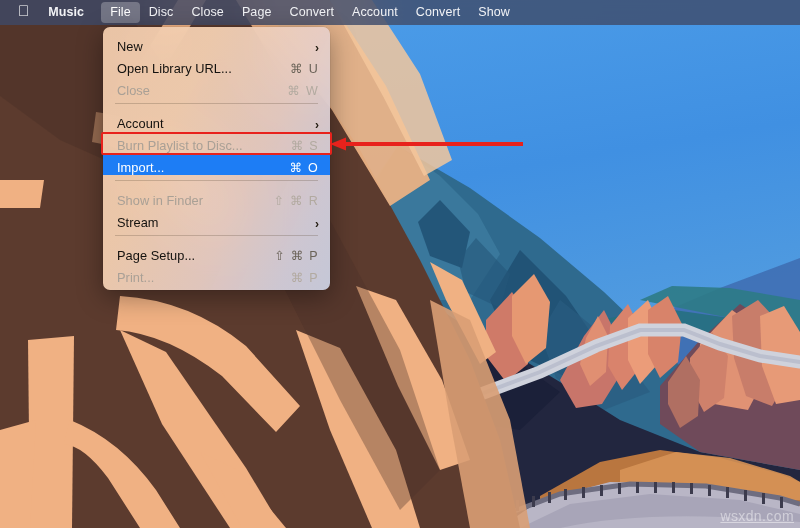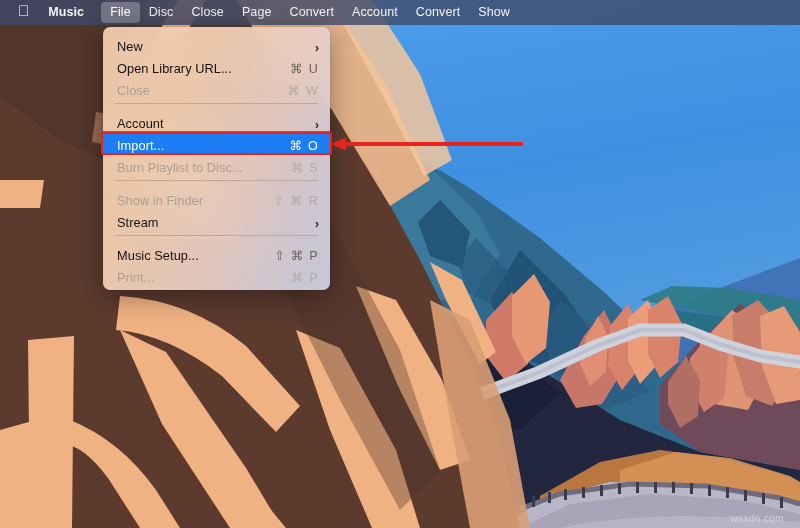--- a/index.html
+++ b/index.html
@@ -142,27 +142,28 @@
     top: 136px;
     width: 194px;
     height: 16px;
     z-index: 56;
     pointer-events: none;
   }
 
   
   .watermark {
     position: absolute;
-    right: 16px;
+    right: 6px;
     bottom: 4px;
-    font-size: 10px;
+    font-size: 14px;
     color: rgba(255,255,255,0.46);
     letter-spacing: 0.4px;
     z-index: 20;
     font-family: "Liberation Sans", sans-serif;
+    text-decoration: underline;
   }
 </style>
 </head>
 <body>
 
 <div id="screen">
 
   <div class="wall">
     <svg class="wsvg" viewBox="0 0 800 528" preserveAspectRatio="none">
       <defs>
@@ -292,40 +293,40 @@
       </div>
       <div class="mrow disabled">
         <span class="lbl">Close</span>
         <span class="key">⌘ W</span>
       </div>
       <div class="msep"></div>
       <div class="mrow">
         <span class="lbl">Account</span>
         <span class="chev">›</span>
       </div>
+      <div class="mrow disabled">
+        <span class="lbl">Burn Playlist to Disc...</span>
+        <span class="key">⌘ S</span>
+      </div>
       <div class="mrow sel">
         <span class="lbl">Import...</span>
         <span class="key">⌘ O</span>
-      </div>
-      <div class="mrow disabled">
-        <span class="lbl">Burn Playlist to Disc...</span>
-        <span class="key">⌘ S</span>
       </div>
       <div class="msep"></div>
       <div class="mrow disabled">
         <span class="lbl">Show in Finder</span>
         <span class="key">⇧ ⌘ R</span>
       </div>
       <div class="mrow">
         <span class="lbl">Stream</span>
         <span class="chev">›</span>
       </div>
       <div class="msep"></div>
       <div class="mrow">
-        <span class="lbl">Music Setup...</span>
+        <span class="lbl">Page Setup...</span>
         <span class="key">⇧ ⌘ P</span>
       </div>
       <div class="mrow disabled">
         <span class="lbl">Print...</span>
         <span class="key">⌘ P</span>
       </div>
     </div>
 
   <div class="annot-rect"></div>
   <svg class="annot-arrow" viewBox="0 0 194 16">

